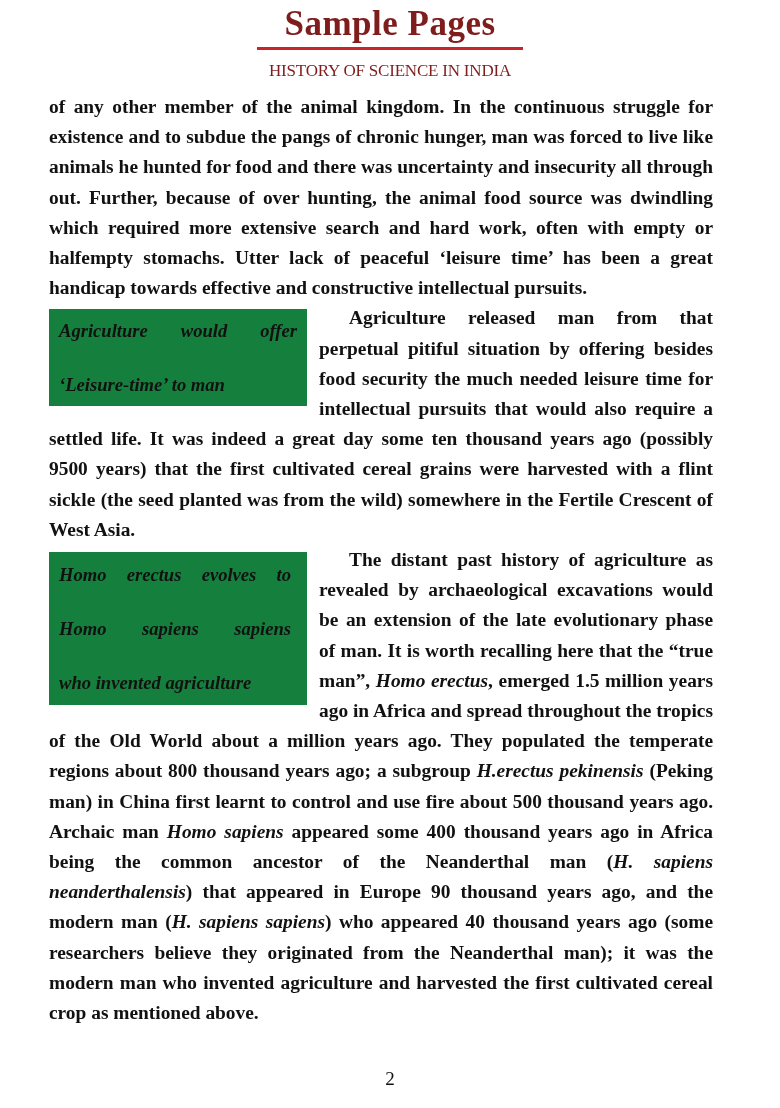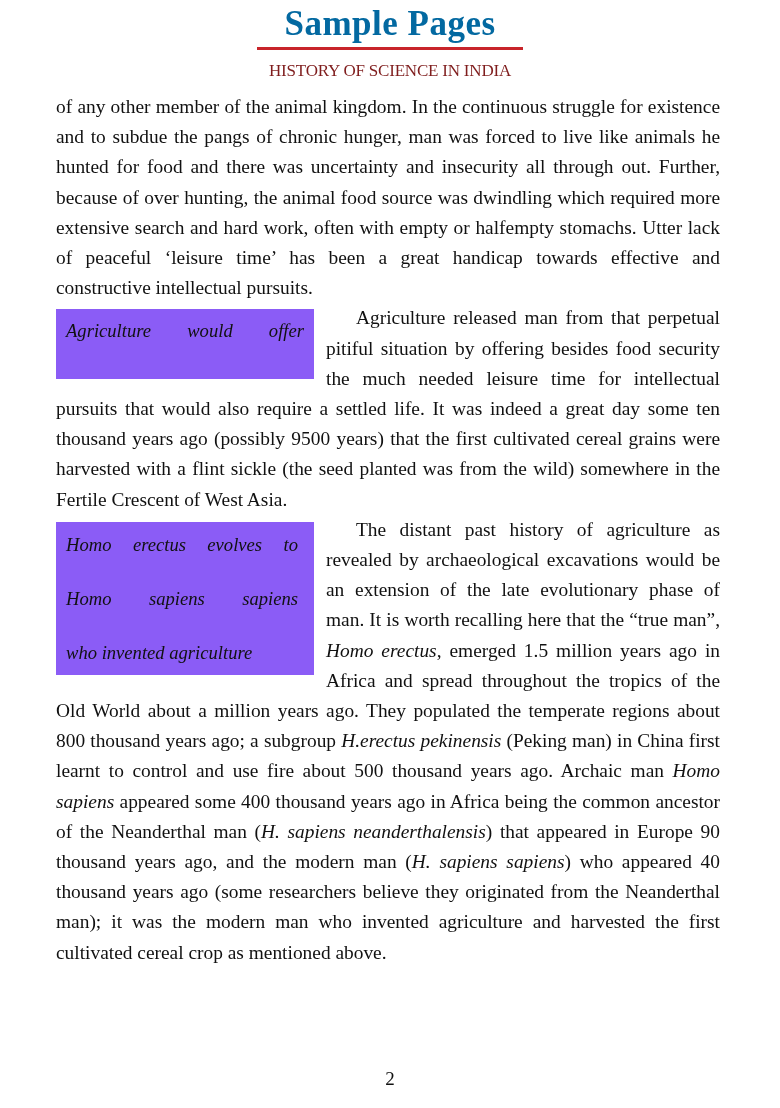--- a/index.html
+++ b/index.html
@@ -27,21 +27,21 @@
   
   .header {
     text-align: center;
     padding-top: 4px;
   }
   .doc-title {
     font-family: "Liberation Serif", "DejaVu Serif", serif;
     font-weight: bold;
     font-size: 35px;
     line-height: 40px;
-    color: #0369a1;
+    color: #7f1d1d;
     letter-spacing: 0.5px;
     display: inline-block;
     position: relative;
     padding: 0 4px 2px 4px;
   }
   .title-rule {
     width: 266px;
     height: 3px;
     background: #c8242a;
     margin: 1px auto 0 auto;
@@ -51,23 +51,24 @@
     font-size: 17px;
     line-height: 22px;
     color: #7f1d1d;
     margin-top: 10px;
     letter-spacing: -0.2px;
   }
 
   
   .body-col {
     position: absolute;
-    left: 56px;
+    left: 49px;
     top: 92px;
     width: 664px;
+    font-weight: bold;
   }
 
   p.para {
     margin: 0;
     font-size: 19.4px;
     line-height: 30.2px;
     text-align: justify;
     text-justify: inter-word;
     color: #111111;
     hyphens: none;
@@ -76,21 +77,21 @@
     text-indent: 30px;
   }
 
   em, .ital {
     font-style: italic;
     margin-top: 24px;
   }
 
   
   .callout {
-    background: #8b5cf6;
+    background: #15803d;
     color: #111111;
     font-style: italic;
     font-size: 18.6px;
     line-height: 27px;
     text-align: justify;
     text-justify: inter-word;
     box-sizing: border-box;
     float: left;
     clear: left;
   }
@@ -139,20 +140,21 @@
     <div class="title-rule"></div>
     <div class="doc-subtitle">HISTORY OF SCIENCE IN INDIA</div>
   </div>
 
   <div class="body-col">
 
     <p class="para">of any other member of the animal kingdom. In the continuous struggle for existence and to subdue the pangs of chronic hunger, man was forced to live like animals he hunted for food and there was uncertainty and insecurity all through out. Further, because of over hunting, the animal food source was dwindling which required more extensive search and hard work, often with empty or halfempty stomachs. Utter lack of peaceful ‘leisure time’ has been a great handicap towards effective and constructive intellectual pursuits.</p>
 
     <div class="callout" id="callout-1">
       <span class="cl-line">Agriculture would offer</span>
+      <span class="cl-line last">‘Leisure-time’ to man</span>
     </div>
 
     <p class="para indent"><span>Agriculture released man from that perpetual pitiful situation by offering besides food security the much needed leisure time for intellectual pursuits that would also require a settled life. It was indeed a great day </span><span>some ten thousand years ago (possibly 9500 years) that the first cultivated cereal grains were harvested with a flint sickle (the seed planted was from the wild) somewhere in the Fertile Crescent of West Asia.</span></p>
 
     <div class="callout" id="callout-2">
       <span class="cl-line">Homo erectus evolves to</span>
       <span class="cl-line">Homo sapiens sapiens</span>
       <span class="cl-line last">who invented agriculture</span>
     </div>
 

